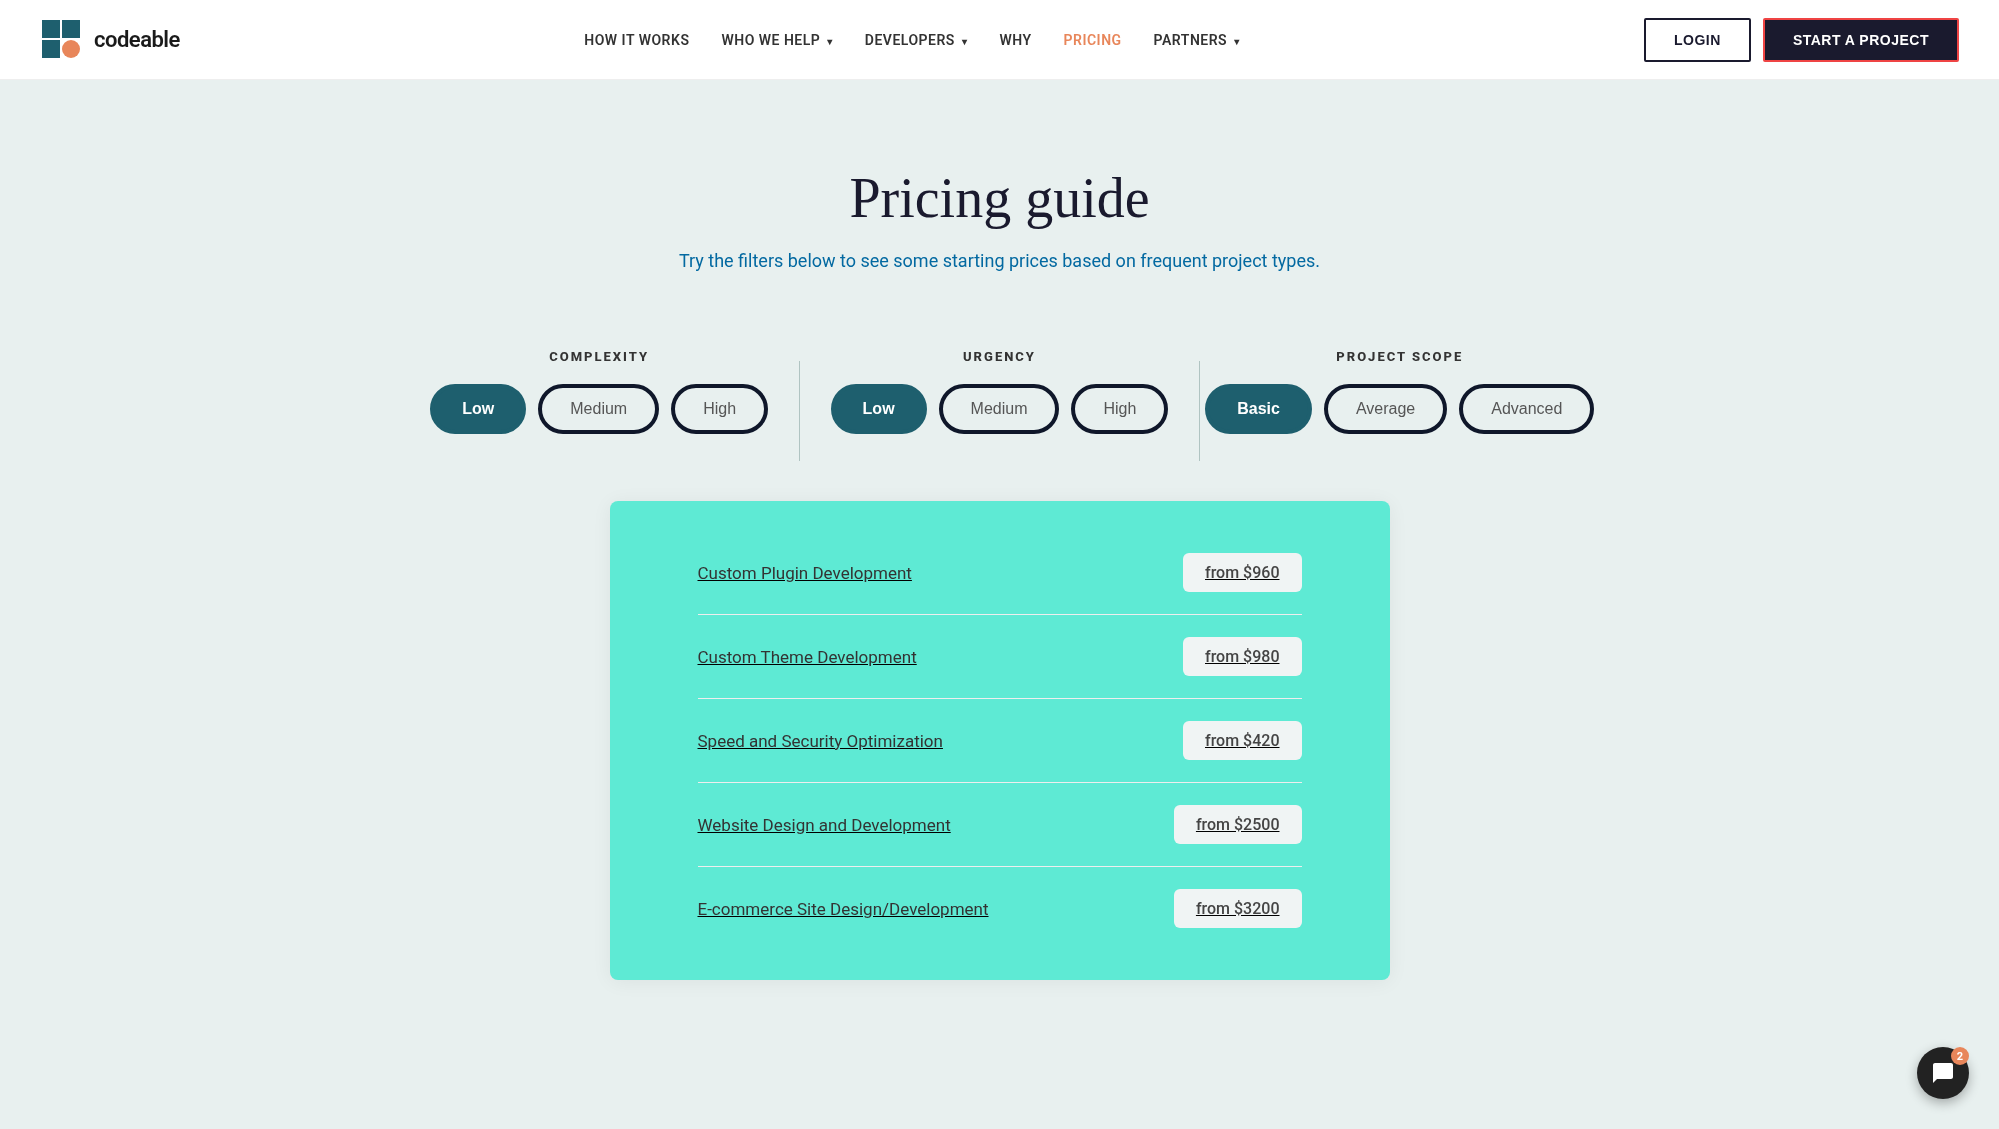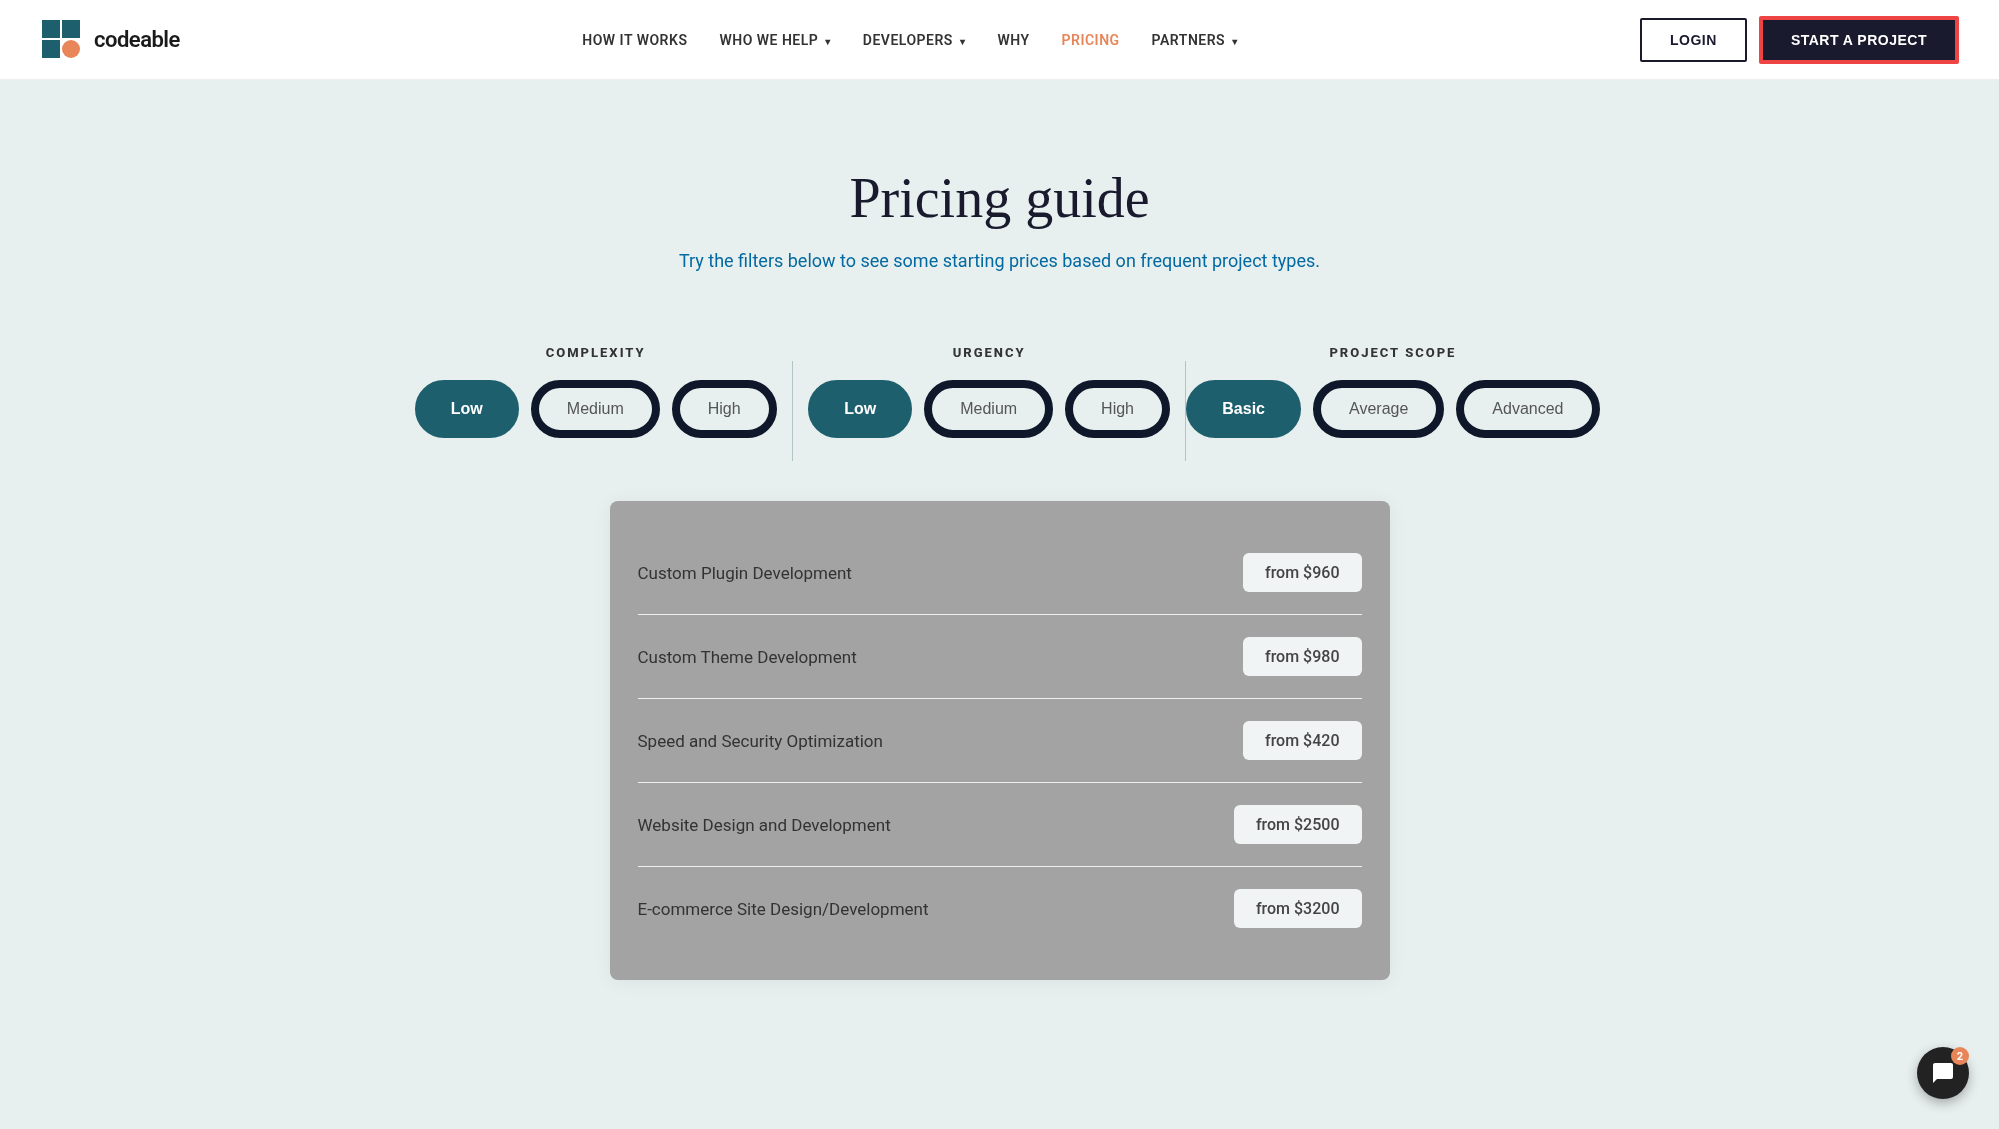--- a/index.html
+++ b/index.html
@@ -71,21 +71,21 @@
       font-size: 14px;
       font-weight: 700;
       letter-spacing: 0.5px;
       cursor: pointer;
       border-radius: 2px;
       text-transform: uppercase;
     }
     .btn-start {
       background: #1a1a2e;
       color: #fff;
-      border: 4px solid #ef4444;
+      border: 2px solid #ef4444;
       padding: 12px 28px;
       font-size: 14px;
       font-weight: 700;
       letter-spacing: 0.5px;
       cursor: pointer;
       border-radius: 2px;
       text-transform: uppercase;
     }
 
     
@@ -141,45 +141,46 @@
       letter-spacing: 2px;
       color: #333;
       text-transform: uppercase;
     }
     .filter-buttons {
       display: flex;
       gap: 12px;
       align-items: center;
     }
     .filter-btn {
-      border: 8px solid #0f172a;
+      border: 4px solid #0f172a;
       background: transparent;
       color: #555;
       padding: 12px 28px;
       border-radius: 30px;
       font-size: 16px;
       font-weight: 500;
       cursor: pointer;
       transition: all 0.2s;
     }
     .filter-btn.active {
       background: #1e5f6e;
       border-color: #1e5f6e;
       color: #fff;
       font-weight: 600;
     }
 
     
     .pricing-table {
-      background: #a3a3a3;
+      background: #5eead4;
       border-radius: 8px;
-      padding: 30px 28px;
+      padding: 30px 88px;
       width: 100%;
       max-width: 780px;
       box-shadow: 0 2px 20px rgba(0,0,0,0.06);
+      text-decoration: underline;
     }
     .pricing-row {
       display: flex;
       align-items: center;
       justify-content: space-between;
       padding: 22px 0;
       border-bottom: 1px solid #eee;
     }
     .pricing-row:last-child {
       border-bottom: none;

